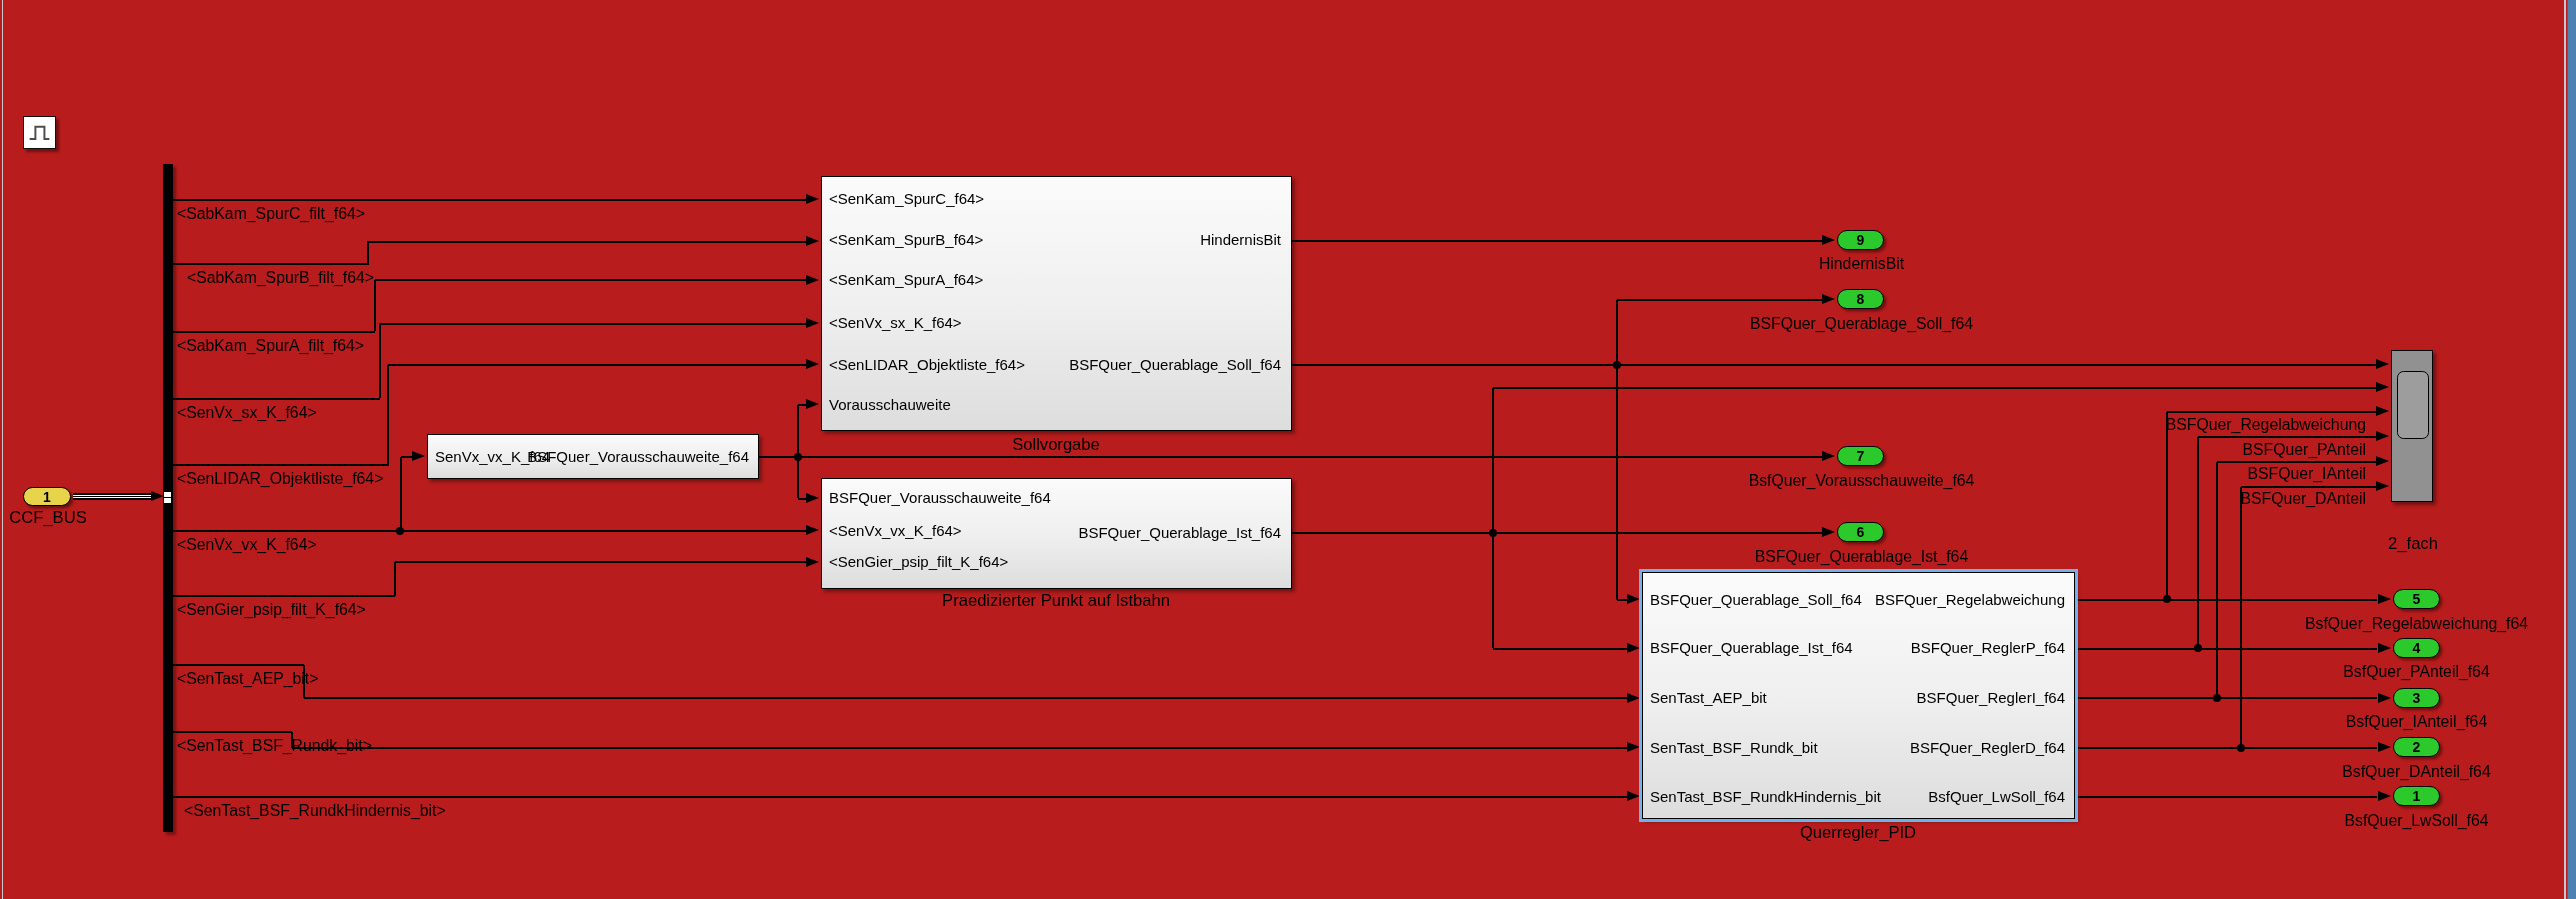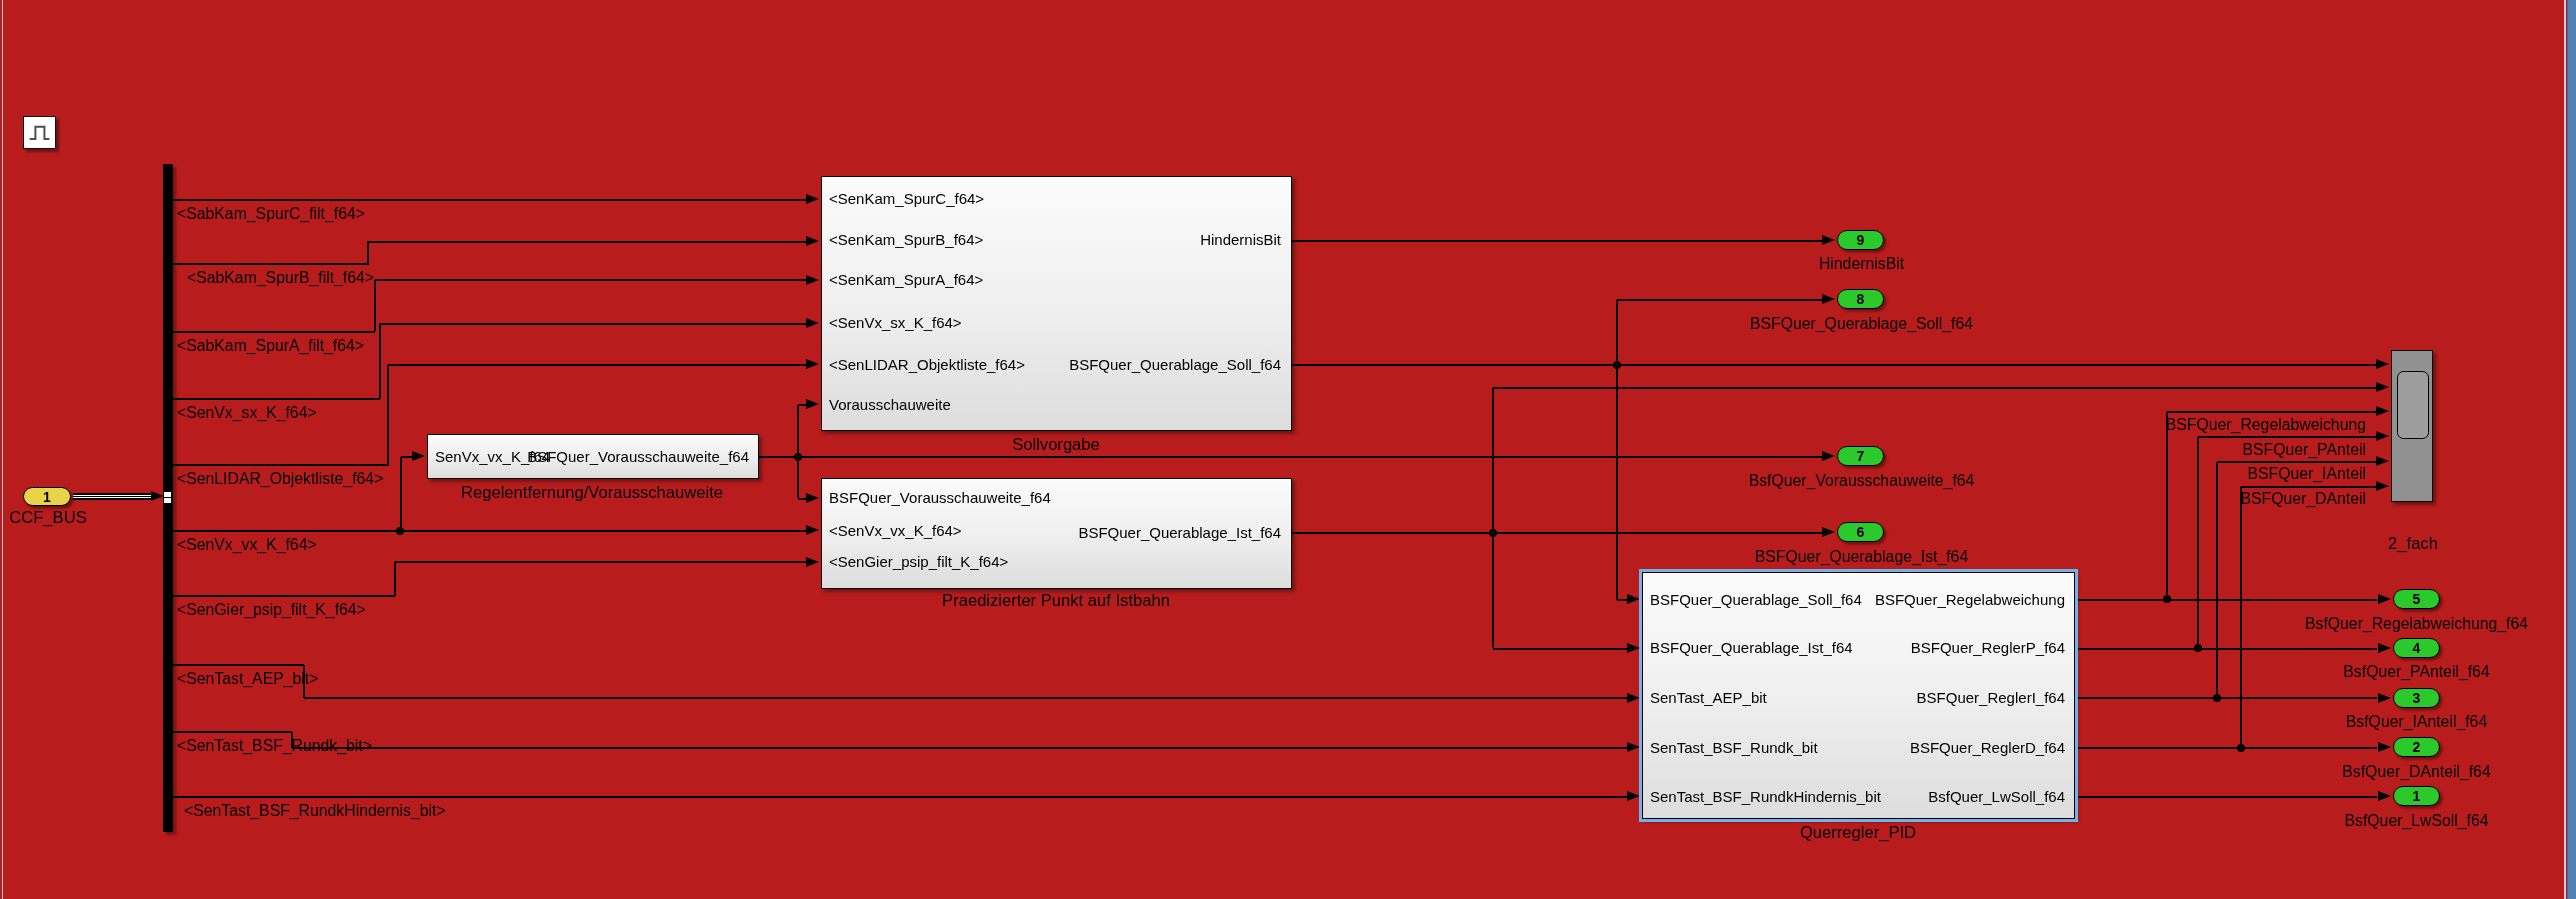--- a/index.html
+++ b/index.html
@@ -145,21 +145,20 @@
     <div class="plbl" style="left: 829px; top: 271px;">&lt;SenKam_SpurA_f64&gt;</div>
     <div class="plbl" style="left: 829px; top: 314px;">&lt;SenVx_sx_K_f64&gt;</div>
     <div class="plbl" style="left: 829px; top: 356px;">&lt;SenLIDAR_Objektliste_f64&gt;</div>
     <div class="plbl" style="left: 829px; top: 396px;">Vorausschauweite</div>
     <div class="plbl pr" style="left: 883px; top: 231px; width: 398px;">HindernisBit</div>
     <div class="plbl pr" style="left: 883px; top: 356px; width: 398px;">BSFQuer_Querablage_Soll_f64</div>
     <div class="bname" style="left: 807px; top: 435px; width: 498px;">Sollvorgabe</div>
     <div class="blk" style="left: 427px; top: 434px; width: 330px; height: 43px;"></div>
     <div class="plbl" style="left: 435px; top: 448px;">SenVx_vx_K_f64</div>
     <div class="plbl pr" style="left: 351px; top: 448px; width: 398px;">BSFQuer_Vorausschauweite_f64</div>
-    <div class="bname" style="left: 343px; top: 483px; width: 498px;">Regelentfernung/Vorausschauweite</div>
     <div class="blk" style="left: 821px; top: 478px; width: 469px; height: 109px;"></div>
     <div class="plbl" style="left: 829px; top: 489px;">BSFQuer_Vorausschauweite_f64</div>
     <div class="plbl" style="left: 829px; top: 522px;">&lt;SenVx_vx_K_f64&gt;</div>
     <div class="plbl" style="left: 829px; top: 553px;">&lt;SenGier_psip_filt_K_f64&gt;</div>
     <div class="plbl pr" style="left: 883px; top: 524px; width: 398px;">BSFQuer_Querablage_Ist_f64</div>
     <div class="bname" style="left: 807px; top: 591px; width: 498px;">Praedizierter Punkt auf Istbahn</div>
     <div class="blk sel" style="left: 1642px; top: 572px; width: 431px; height: 245px;"></div>
     <div class="plbl" style="left: 1650px; top: 591px;">BSFQuer_Querablage_Soll_f64</div>
     <div class="plbl" style="left: 1650px; top: 639px;">BSFQuer_Querablage_Ist_f64</div>
     <div class="plbl" style="left: 1650px; top: 689px;">SenTast_AEP_bit</div>

